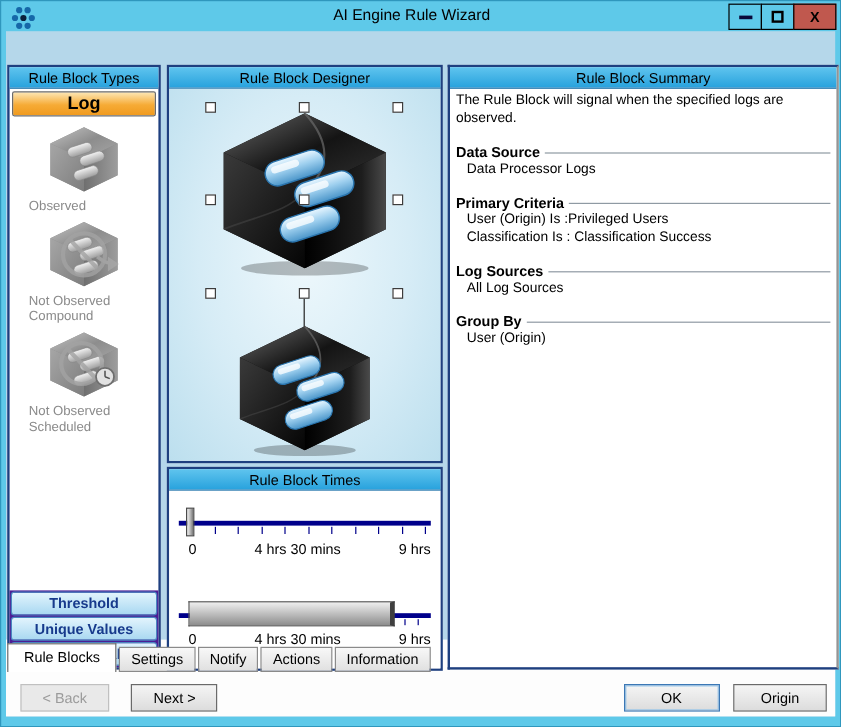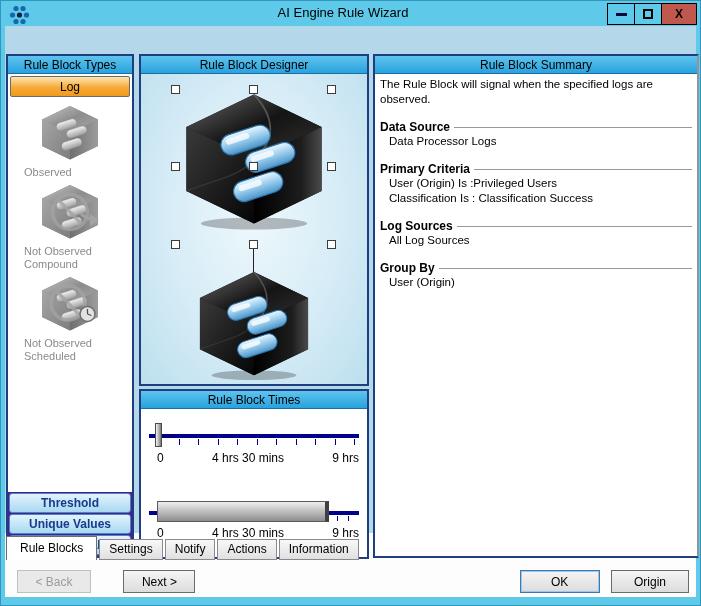--- a/index.html
+++ b/index.html
@@ -23,21 +23,21 @@
   .content { position:absolute; left:4px; right:4px; top:25px; bottom:8px; background:#b5d7ea; }
   .bottom-strip { position:absolute; left:0; right:0; top:507px; bottom:0; background:#fdfdfd; }
 
   .panel { position:absolute; border:2px solid #1e3f7f; background:#fff;margin-top:25px; }
   .panel-header { height:18px; background:linear-gradient(#5fc4ee,#28a2dd); border-bottom:1px solid #1a6fa8;
                   text-align:center; font-size:12px; line-height:18px; color:#000; }
 
   
   .left-panel { left:1px; top:3px; width:128px; height:504px; display:flex; flex-direction:column; }
   .log-btn { margin:2px; height:21px; flex:none; border:1px solid #6b6b6b; border-radius:2px;
-             background:linear-gradient(#fde6b4,#f6ab36 55%,#f09a1e); font-weight:normal; font-size:12px; color:#000; cursor:pointer; }
+             background:linear-gradient(#fde6b4,#f6ab36 55%,#f09a1e); font-weight:bold; font-size:15px; color:#000; cursor:pointer; }
   .type-list { flex:1; display:flex; flex-direction:column; align-items:center; padding-top:6px; overflow:hidden; }
   .type-item { display:flex; flex-direction:column; align-items:center; margin-bottom:5px; cursor:pointer; }
   .type-label { font-size:11px; color:#8a8a8a; text-align:left; line-height:13px; margin-top:3px; width:92px; }
   .left-bottom { background:#4c1d95; padding:1px 1px 0 1px; }
   .lb-btn { display:block; width:100%; height:20px; margin-bottom:1px; border:1px solid #4a86c0; border-radius:3px;
             background:linear-gradient(#e2f4fd,#a9d8f1); font-weight:bold; font-size:12px; color:#173a8c; cursor:pointer; }
 
   
   .designer-panel { left:134px; top:3px; width:230px; height:332px; }
   .canvas { position:absolute; left:0; right:0; top:18px; bottom:0; overflow:hidden;
@@ -74,21 +74,21 @@
   
   .tabs { position:absolute; left:1px; top:510px; height:24px; display:flex; align-items:flex-end; }
   .tab { height:21px; line-height:19px; padding:0 9px; margin-right:2px; font-size:12px; cursor:pointer;
          background:linear-gradient(#f8f8f8,#e0e0e0); border:1px solid #8a8a8a; color:#000; }
   .tab.active { height:24px; line-height:22px; padding:0 13px; background:#fff; border:1px solid #6e6e6e; border-bottom:none; }
 
   
   .btn { height:23px; font-size:12px; color:#000; border:1px solid #6a6a6a;
          background:linear-gradient(#f5f5f5,#dcdcdc); cursor:pointer; font-family:"Liberation Sans",sans-serif; }
   .nav-buttons { position:absolute; left:12px; top:544px; }
-  .btn-back { width:74px; color:#9b9b9b; border-color:#c0c0c0; background:#e9e9e9; margin-right:28px; cursor:default; }
+  .btn-back { width:74px; color:#9b9b9b; border-color:#c0c0c0; background:#e9e9e9; margin-right:14px; cursor:default; }
   .btn-next { width:72px; }
   .action-buttons { position:absolute; right:7px; top:544px; }
   .btn-ok { width:80px; border:1px solid #3c78b5; box-shadow:inset 0 0 0 1px #9ec7e8; margin-right:7px; }
   .btn-cancel { width:78px; }
 </style>
 </head>
 <body>
 
 <svg style="position:absolute;width:0;height:0" aria-hidden="true">
   <defs>

